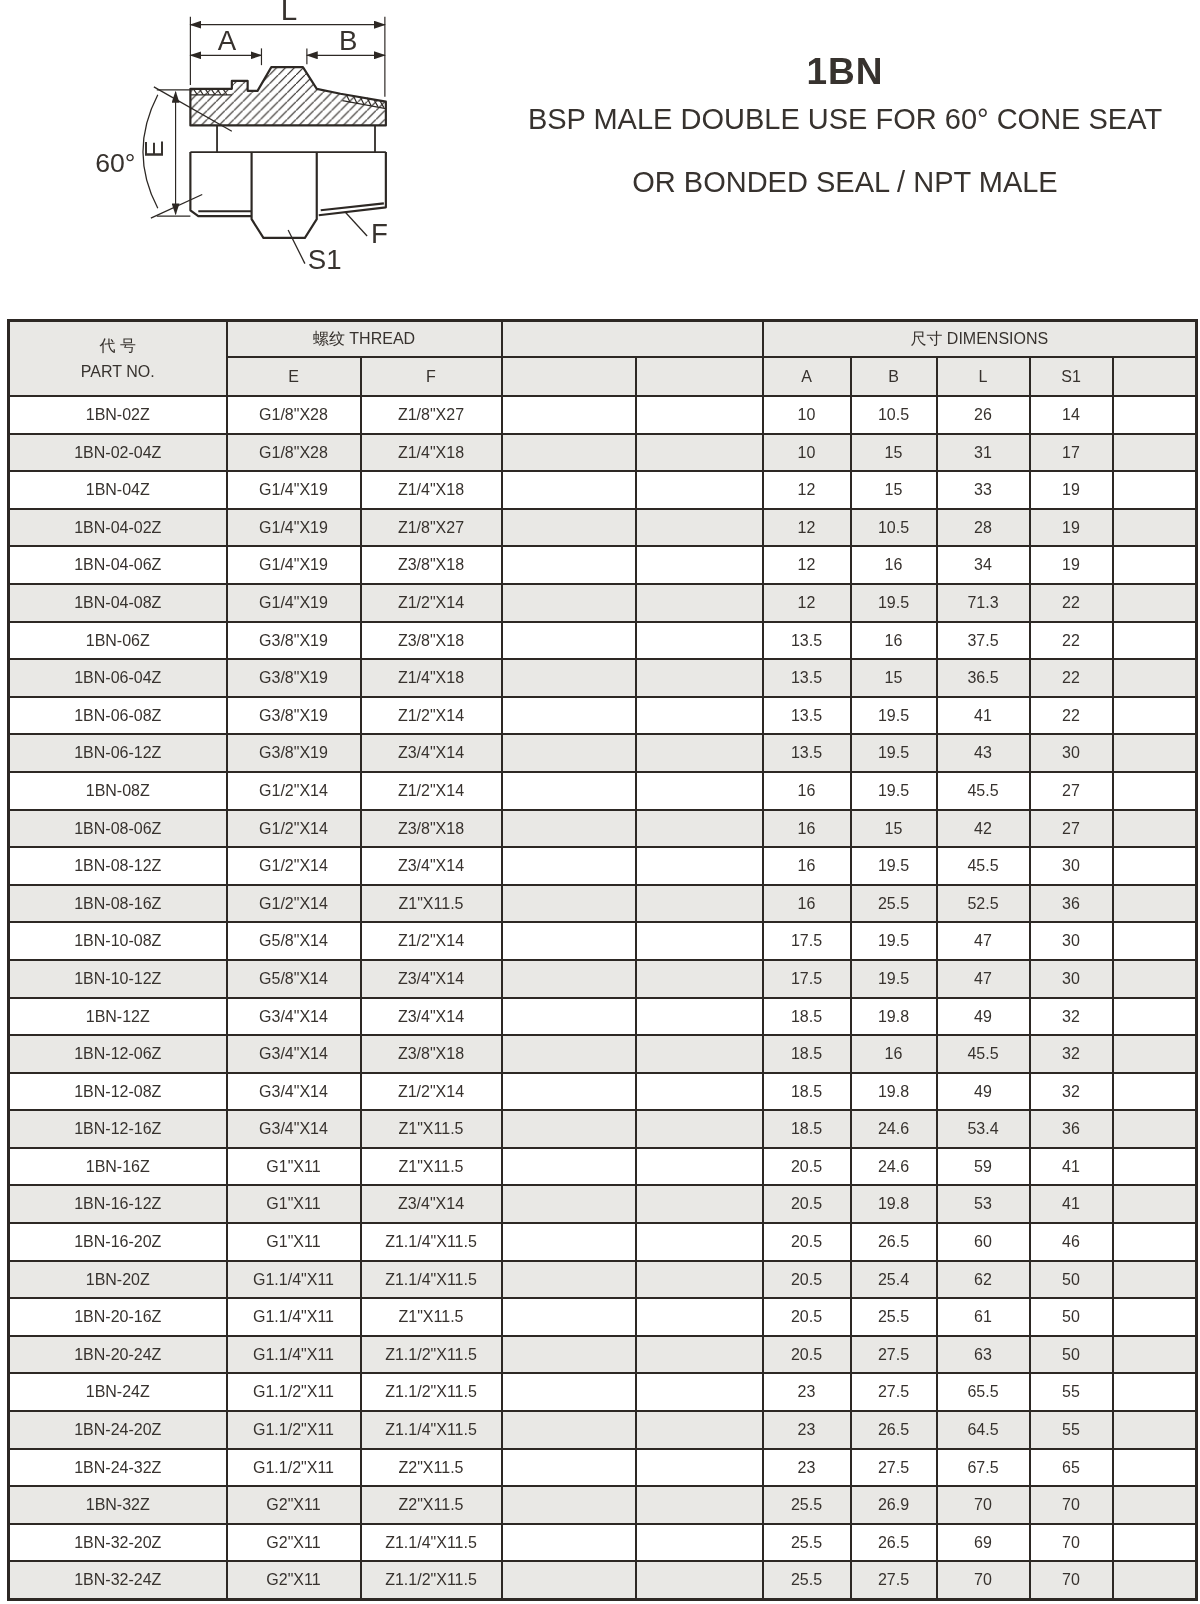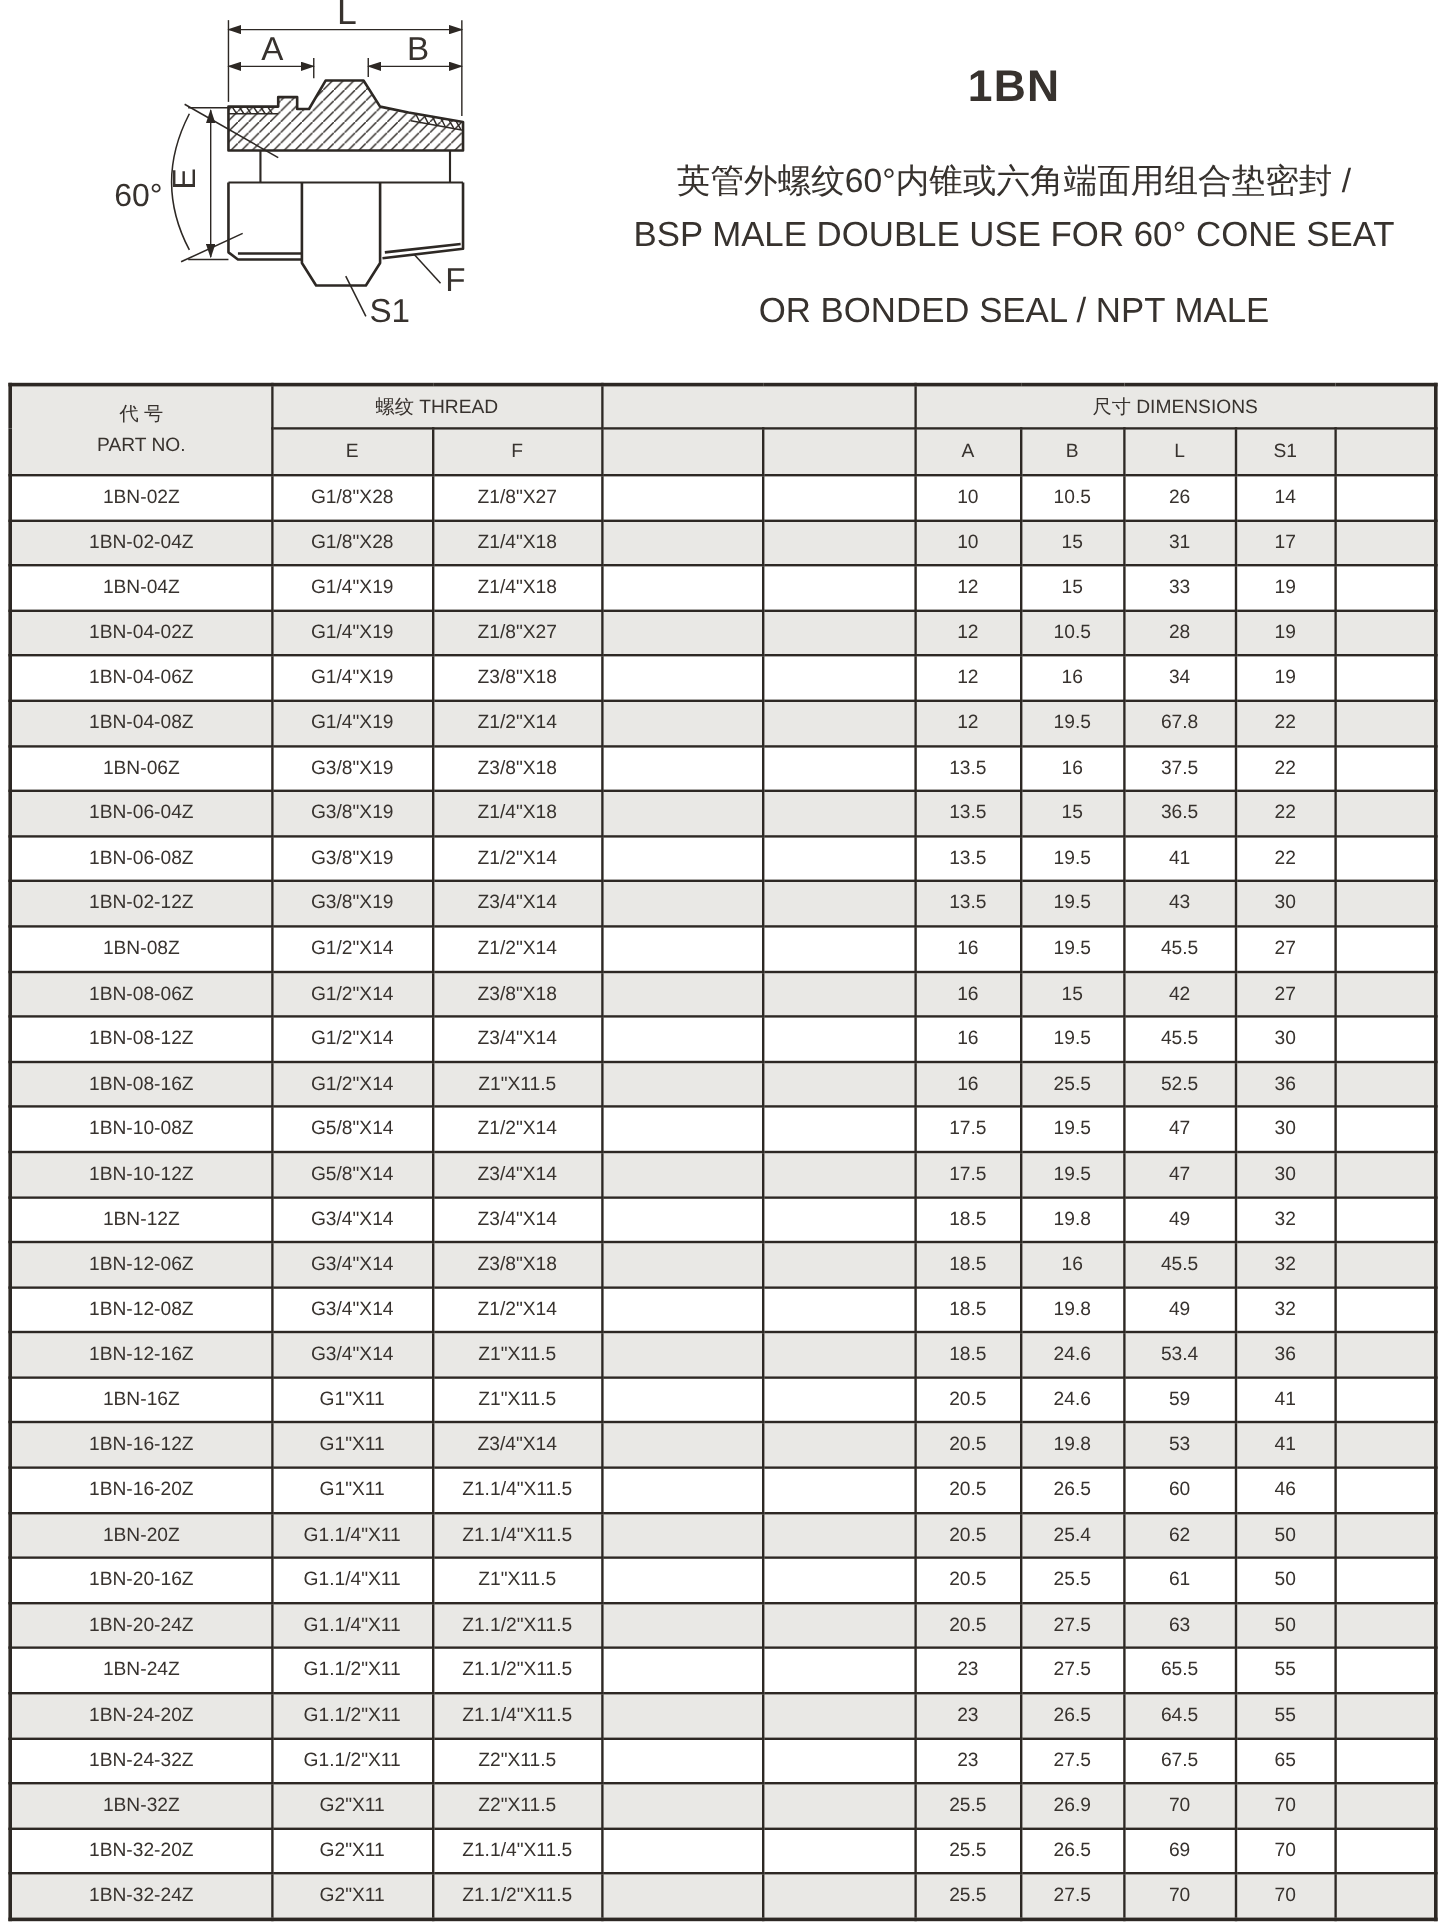--- a/index.html
+++ b/index.html
@@ -148,21 +148,20 @@
 
       <line x1="347" y1="211" x2="369" y2="235" stroke="var(--ink)" stroke-width="1.3"></line>
       <text x="373" y="242" font-size="28" text-anchor="start">F</text>
 
       <line x1="289" y1="229" x2="306" y2="263" stroke="var(--ink)" stroke-width="1.3"></line>
       <text x="309" y="268" font-size="28" text-anchor="start">S1</text>
     </svg>
 
     <div class="titles">
       <div class="model">1BN</div>
-      <div class="title-cn">英管外螺纹60°内锥或六角端面用组合垫密封 /</div>
       <div class="title-en">BSP MALE DOUBLE USE FOR 60° CONE SEAT</div>
       <div class="title-en2">OR BONDED SEAL / NPT MALE</div>
     </div>
   </div>
 
   <table class="parts">
     <colgroup>
       <col style="width:218px">
         <col style="width:134px">
         <col style="width:141px">
@@ -260,21 +259,21 @@
           <td></td>
         </tr>
         <tr>
           <td>1BN-04-08Z</td>
           <td>G1/4"X19</td>
           <td>Z1/2"X14</td>
           <td></td>
           <td></td>
           <td>12</td>
           <td>19.5</td>
-          <td>67.8</td>
+          <td>71.3</td>
           <td>22</td>
           <td></td>
         </tr>
         <tr>
           <td>1BN-06Z</td>
           <td>G3/8"X19</td>
           <td>Z3/8"X18</td>
           <td></td>
           <td></td>
           <td>13.5</td>
@@ -301,21 +300,21 @@
           <td>Z1/2"X14</td>
           <td></td>
           <td></td>
           <td>13.5</td>
           <td>19.5</td>
           <td>41</td>
           <td>22</td>
           <td></td>
         </tr>
         <tr>
-          <td>1BN-02-12Z</td>
+          <td>1BN-06-12Z</td>
           <td>G3/8"X19</td>
           <td>Z3/4"X14</td>
           <td></td>
           <td></td>
           <td>13.5</td>
           <td>19.5</td>
           <td>43</td>
           <td>30</td>
           <td></td>
         </tr>

